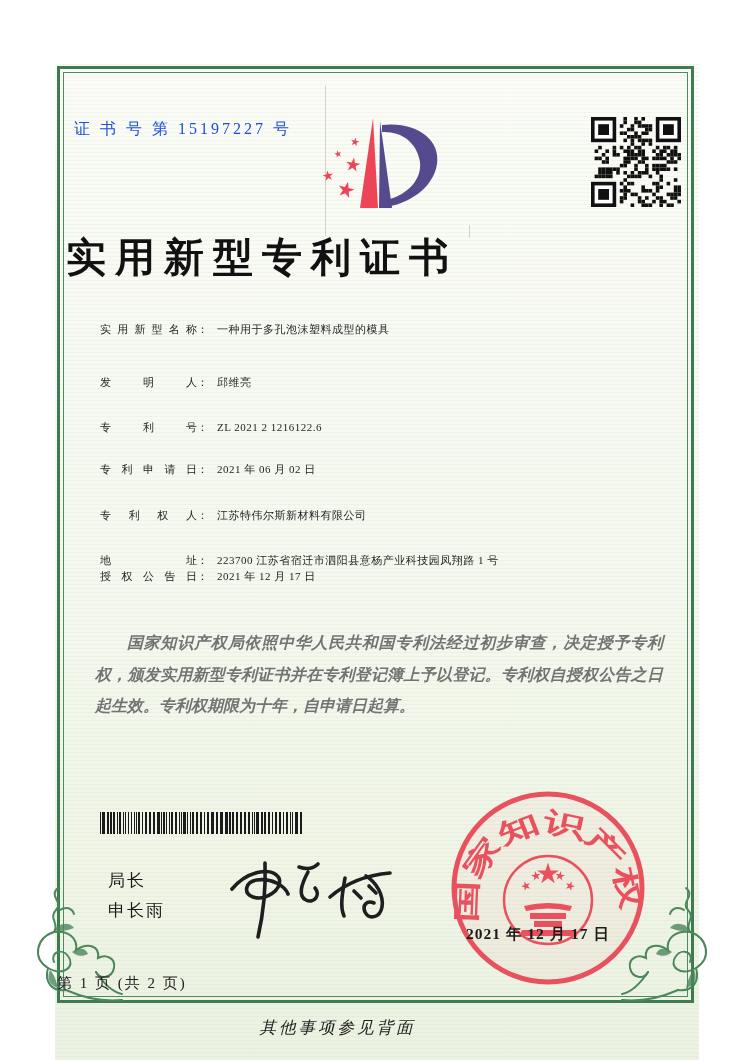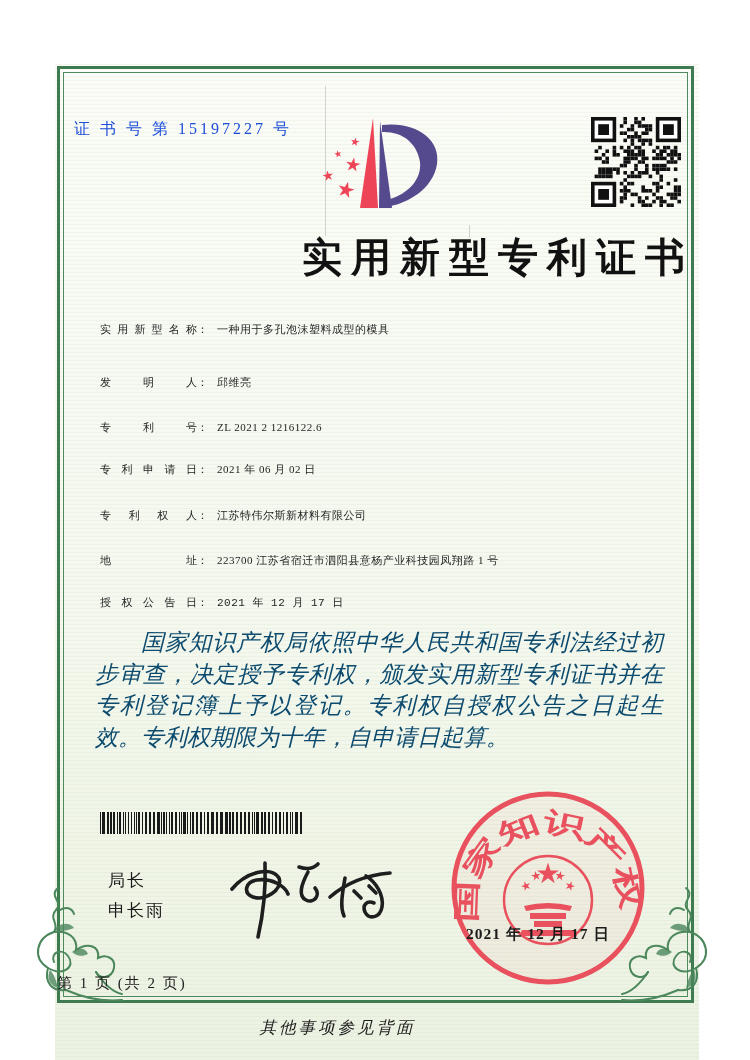--- a/index.html
+++ b/index.html
@@ -28,37 +28,38 @@
   .crease{
     position:absolute;width:1px;background:rgba(70,70,70,0.22);z-index:2;
   }
   .cert-number{
     position:absolute;left:74px;top:119px;font-size:16px;letter-spacing:3px;
     color:#1d4ed8;z-index:3;
   }
   .logo{position:absolute;left:303px;top:104px;z-index:3;}
   .qr{position:absolute;left:591px;top:117px;z-index:3;}
   .doc-title{
-    position:absolute;left:57px;top:230px;width:637px;text-align:right;
+    position:absolute;left:57px;top:230px;width:637px;text-align:left;
     font-size:40px;font-weight:bold;letter-spacing:9px;color:#111;z-index:3;
     text-indent:9px;
   }
   .field-row{position:absolute;left:100px;font-size:11px;color:#1f1f1f;z-index:3;white-space:nowrap;}
   .flabel{
     display:inline-block;width:97px;text-align:justify;text-align-last:justify;
     vertical-align:bottom;
   }
   .fcolon{display:inline-block;}
   .fvalue{margin-left:9px;letter-spacing:0.5px;}
   .grant-no-pair{position:absolute;left:285px;top:0;}
   .grant-no-pair .flabel{width:88px;}
   .legal{
     position:absolute;left:95px;top:627px;width:568px;z-index:3;
-    font-size:23px;line-height:31.5px;text-align:justify;color:#0c4a6e;
+    font-size:16px;line-height:31.5px;text-align:justify;color:#737373;
     font-style:italic;
+    font-weight:bold;
   }
   .legal p{margin:0;text-indent:2em;}
   .barcode{position:absolute;left:100px;top:812px;z-index:3;}
   .director{
     position:absolute;left:108px;top:866px;z-index:3;font-size:17px;line-height:30px;
     color:#1c1c1c;letter-spacing:2px;
   }
   .signature{position:absolute;left:202px;top:843px;z-index:4;}
   .seal{position:absolute;left:448px;top:788px;z-index:3;}
   .seal-date{
@@ -359,21 +360,21 @@
 </div>
 <div class="field-row" style="top:462px;">
   <span class="flabel">专利申请日</span><span class="fcolon">：</span><span class="fvalue">2021 年 06 月 02 日</span>
 </div>
 <div class="field-row" style="top:508px;">
   <span class="flabel">专利权人</span><span class="fcolon">：</span><span class="fvalue">江苏特伟尔斯新材料有限公司</span>
 </div>
 <div class="field-row" style="top:553px;">
   <span class="flabel">地址</span><span class="fcolon">：</span><span class="fvalue">223700 江苏省宿迁市泗阳县意杨产业科技园凤翔路 1 号</span>
 </div>
-<div class="field-row" style="top:595px;font-family:Liberation Mono, monospace;">
+<div class="field-row" style="top:569px;">
   <span class="flabel">授权公告日</span><span class="fcolon">：</span><span class="fvalue">2021 年 12 月 17 日</span>
 </div>
 
 <div class="legal">
   <p>国家知识产权局依照中华人民共和国专利法经过初步审查，决定授予专利权，颁发实用新型专利证书并在专利登记簿上予以登记。专利权自授权公告之日起生效。专利权期限为十年，自申请日起算。</p>
 </div>
 
 <svg class="barcode" id="barcode" width="205" height="22" viewBox="0 0 205 22">
     <rect x="0" y="0" width="1" height="22" fill="#1a1a1a"></rect>
     <rect x="2" y="0" width="3" height="22" fill="#1a1a1a"></rect>

